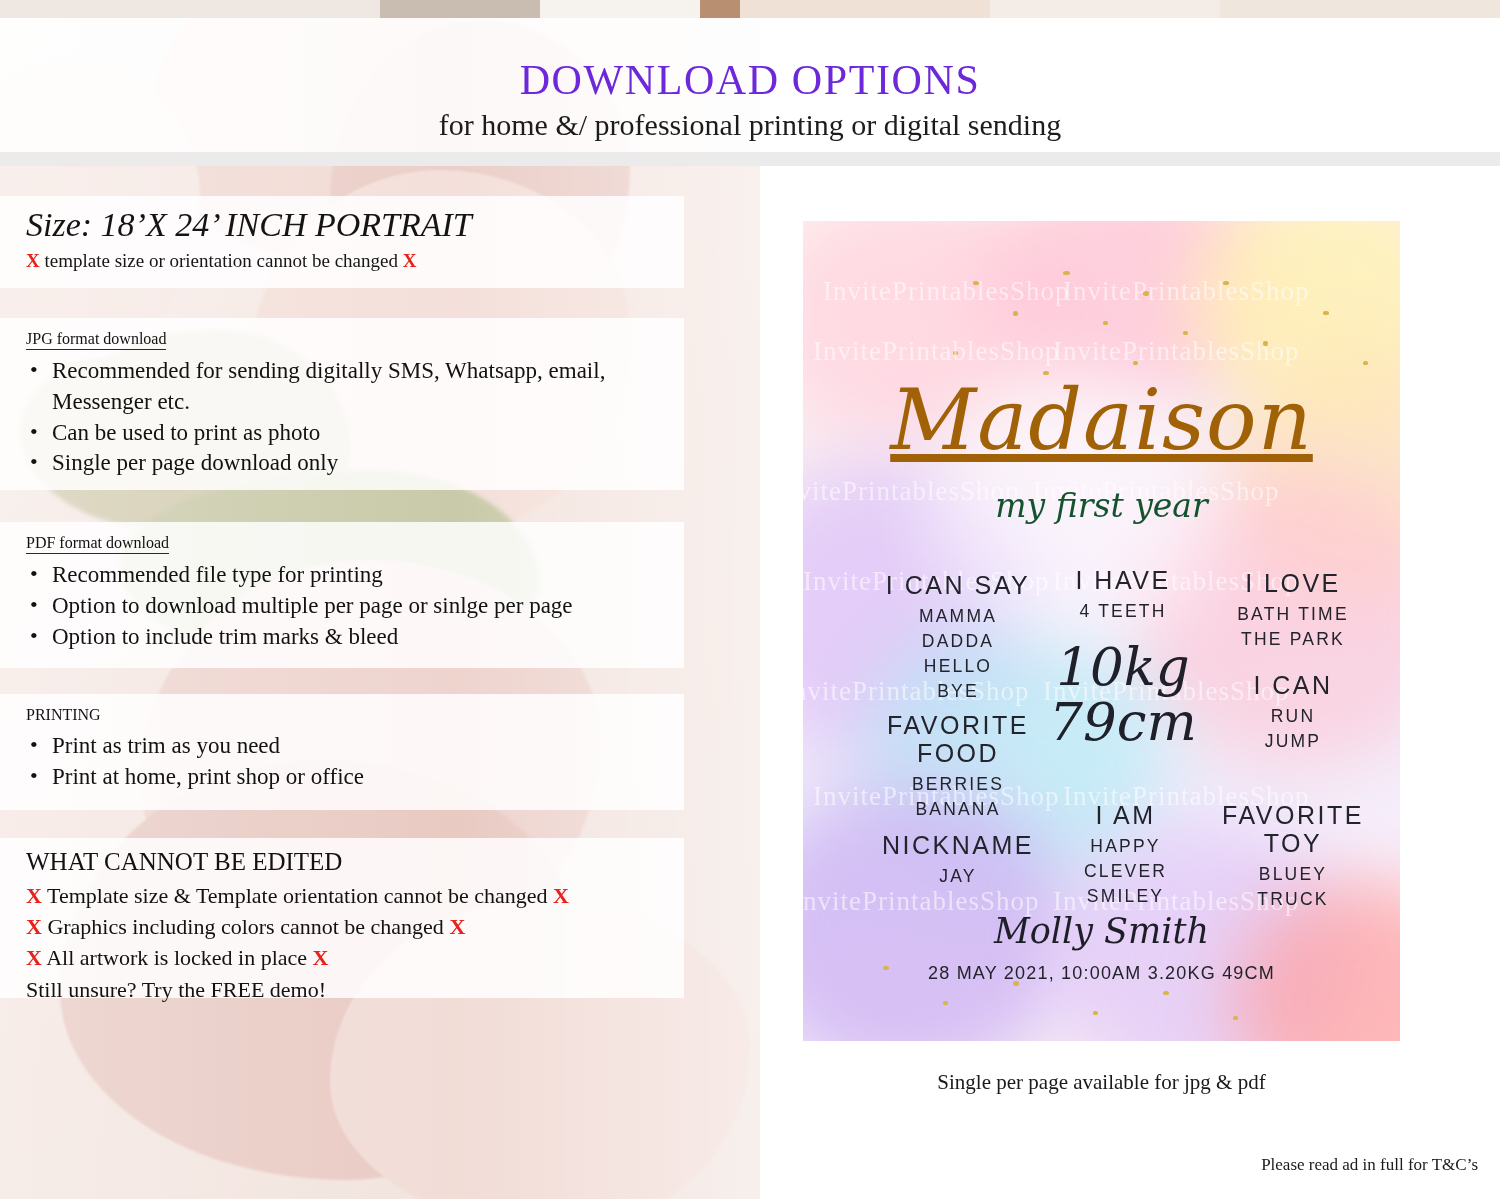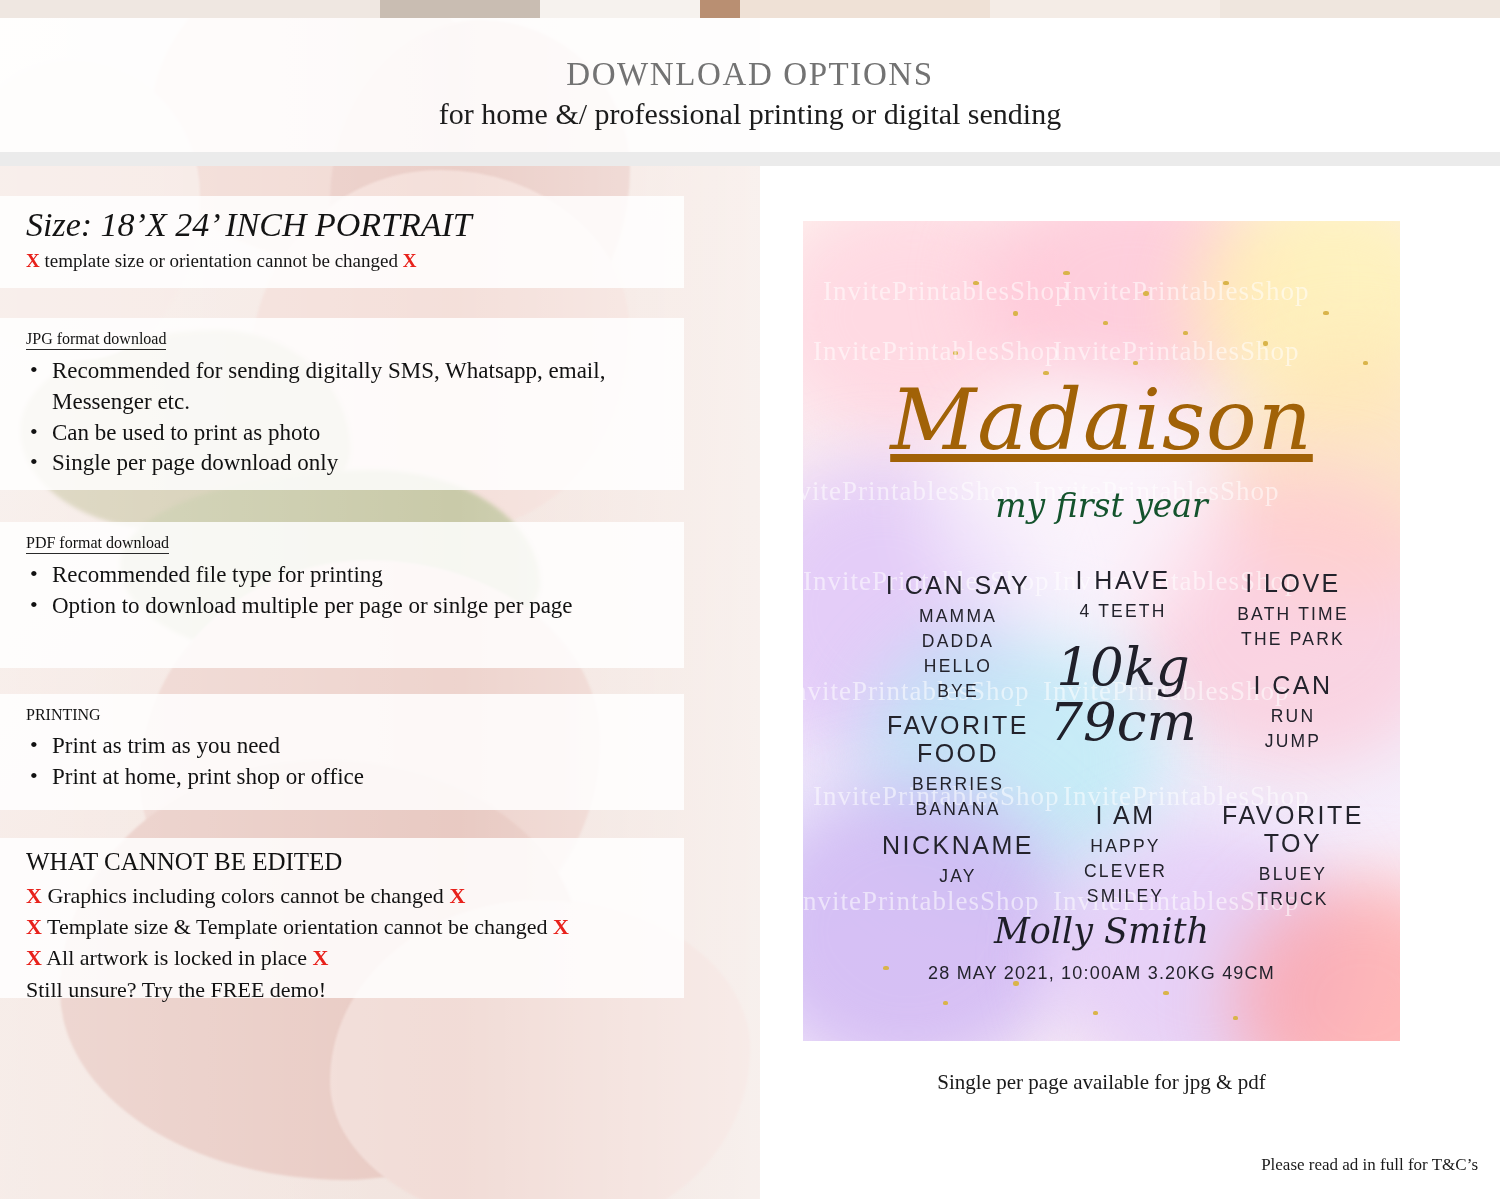--- a/index.html
+++ b/index.html
@@ -49,23 +49,23 @@
   .header {
     position: absolute;
     left: 0; top: 18px;
     width: 1500px;
     height: 134px;
     background: rgba(255,255,255,0.86);
     z-index: 4;
     text-align: center;
   }
   .header .h1 {
-    font-size: 33px;
+    font-size: 42px;
     letter-spacing: 1.6px;
-    color: #737373;
+    color: #6d28d9;
     margin-top: 38px;
     text-align: center;
   }
   .header .h2 {
     font-size: 30px;
     color: #1c1c1c;
     margin-top: 4px;
   }
   .header-rule {
     position: absolute;
@@ -313,41 +313,42 @@
     <li>Can be used to print as photo</li>
     <li>Single per page download only</li>
   </ul>
 </div>
 
 <div class="panel" style="left:0;top:522px;width:684px;height:146px;">
   <h3>PDF format download</h3>
   <ul class="bullets">
     <li>Recommended file type for printing</li>
     <li>Option to download multiple per page or sinlge per page</li>
+    <li>Option to include trim marks &amp; bleed</li>
   </ul>
 </div>
 
 <div class="panel" style="left:0;top:694px;width:684px;height:116px;">
   <h3 class="nounder">PRINTING</h3>
   <ul class="bullets">
     <li>Print as trim as you need</li>
     <li>Print at home, print shop or office</li>
   </ul>
 </div>
 
 <div class="panel" style="left:0;top:838px;width:684px;height:160px;">
   <div style="font-size:25px;color:#121212;margin-bottom:4px;">WHAT CANNOT BE EDITED</div>
   <div class="redline">
     <span class="xmark">X</span>
+    <span>Template size &amp; Template orientation cannot be changed</span>
+    <span class="xmark">X</span>
+  </div>
+  <div class="redline">
+    <span class="xmark">X</span>
     <span>Graphics including colors cannot be changed</span>
-    <span class="xmark">X</span>
-  </div>
-  <div class="redline">
-    <span class="xmark">X</span>
-    <span>Template size &amp; Template orientation cannot be changed</span>
     <span class="xmark">X</span>
   </div>
   <div class="redline">
     <span class="xmark">X</span>
     <span>All artwork is locked in place</span>
     <span class="xmark">X</span>
   </div>
   <div class="plainline">Still unsure? Try the FREE demo!</div>
 </div>
 

